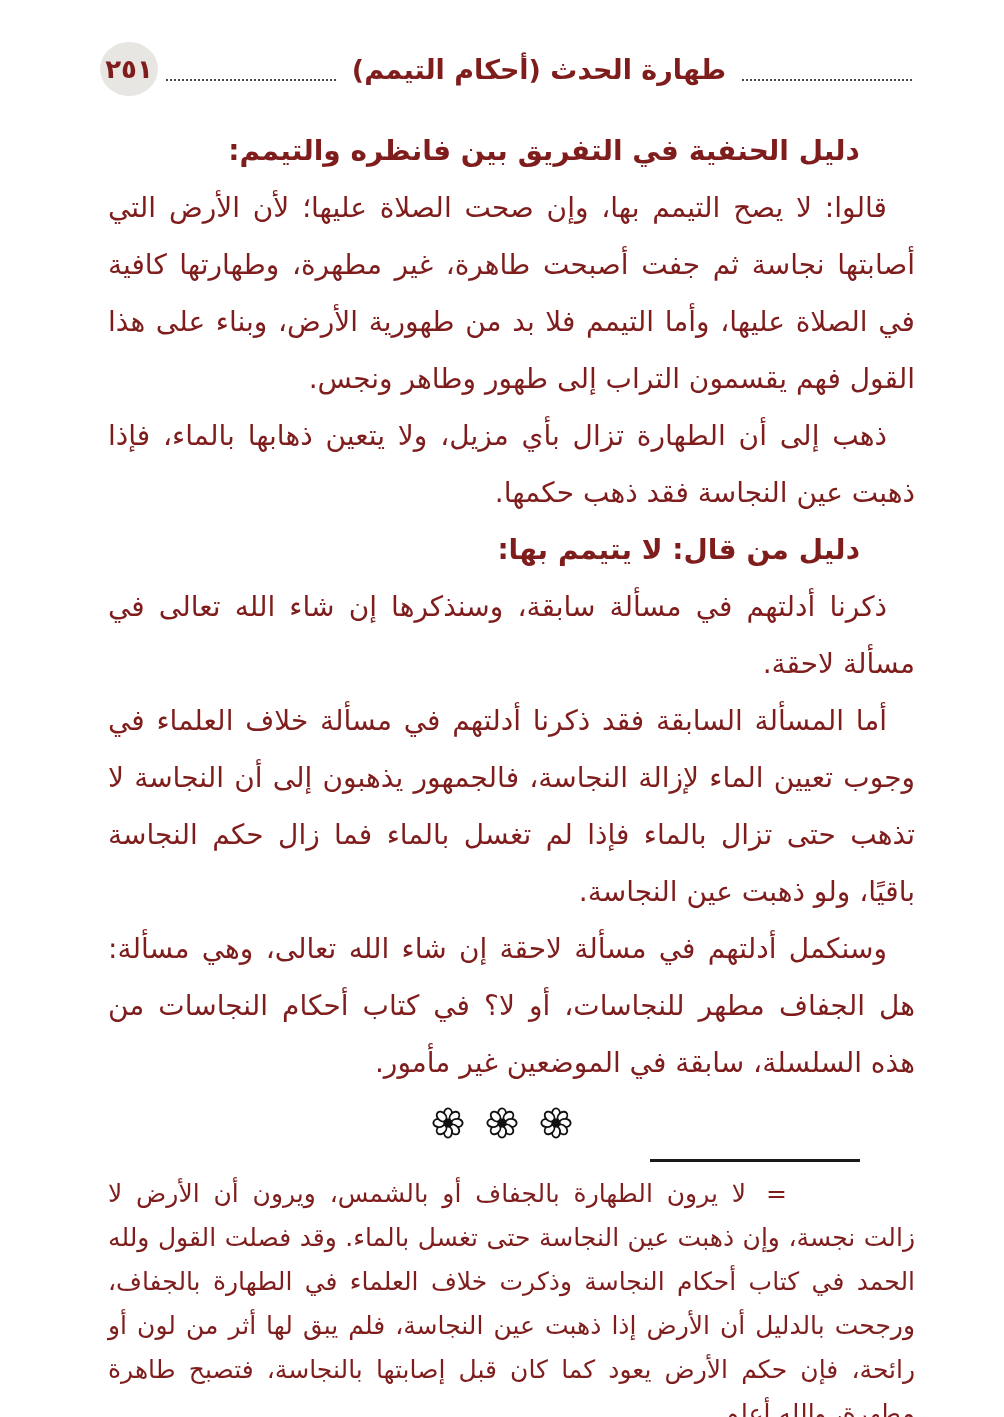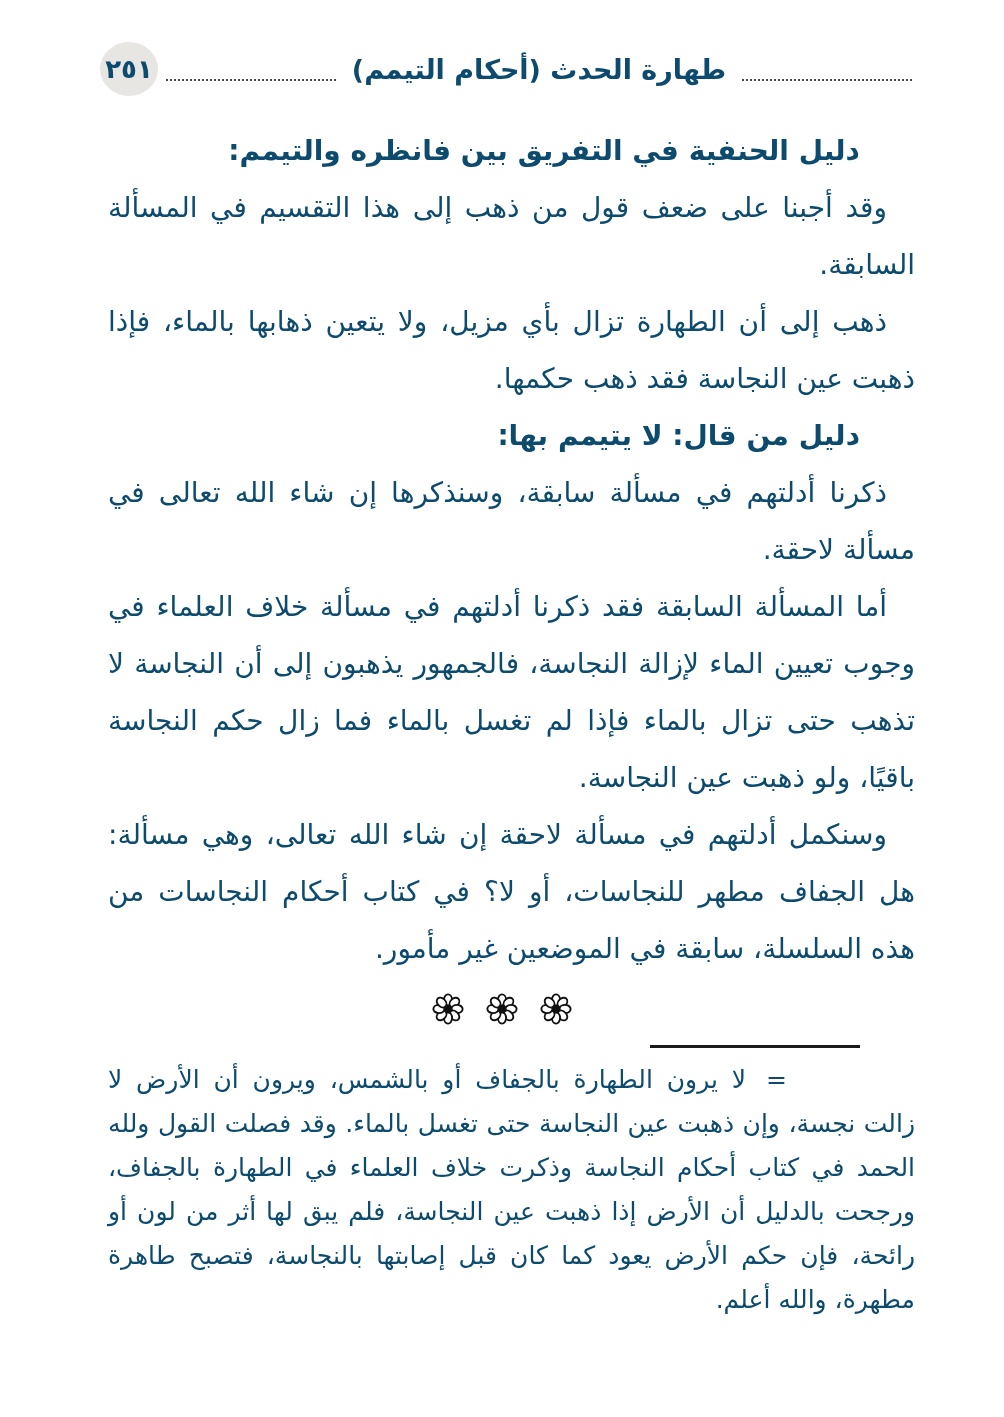--- a/index.html
+++ b/index.html
@@ -1,20 +1,20 @@
 <!DOCTYPE html>
 <html lang="ar"><head>
 <meta charset="utf-8">
 <style>
   html,body { margin:0; padding:0; background:#ffffff; }
   .page {
     position:relative;
     width:1004px; height:1417px;
     background:#ffffff;
-    color:#0c4a6e;
+    color:#7f1d1d;
     font-family:"DejaVu Sans", sans-serif;
     overflow:hidden;
     margin:0 auto;
   }
   
   .header {
     direction:ltr;
     display:flex;
     align-items:center;
     margin:40px 84px 0 100px;
@@ -105,21 +105,21 @@
 
   <div class="header">
     <div class="badge">٢٥١</div>
     <div class="leader"></div>
     <div class="hdr-title">طهارة الحدث (أحكام التيمم)</div>
     <div class="leader"></div>
   </div>
 
   <div class="body-text">
     <h2 class="head">دليل الحنفية في التفريق بين فانظره والتيمم:</h2>
-    <p class="para">وقد أجبنا على ضعف قول من ذهب إلى هذا التقسيم في المسألة السابقة.</p>
+    <p class="para">قالوا: لا يصح التيمم بها، وإن صحت الصلاة عليها؛ لأن الأرض التي أصابتها نجاسة ثم جفت أصبحت طاهرة، غير مطهرة، وطهارتها كافية في الصلاة عليها، وأما التيمم فلا بد من طهورية الأرض، وبناء على هذا القول فهم يقسمون التراب إلى طهور وطاهر ونجس.</p>
     <p class="para">ذهب إلى أن الطهارة تزال بأي مزيل، ولا يتعين ذهابها بالماء، فإذا ذهبت عين النجاسة فقد ذهب حكمها.</p>
     <h2 class="head">دليل من قال: لا يتيمم بها:</h2>
     <p class="para">ذكرنا أدلتهم في مسألة سابقة، وسنذكرها إن شاء الله تعالى في مسألة لاحقة.</p>
     <p class="para">أما المسألة السابقة فقد ذكرنا أدلتهم في مسألة خلاف العلماء في وجوب تعيين الماء لإزالة النجاسة، فالجمهور يذهبون إلى أن النجاسة لا تذهب حتى تزال بالماء فإذا لم تغسل بالماء فما زال حكم النجاسة باقيًا، ولو ذهبت عين النجاسة.</p>
     <p class="para">وسنكمل أدلتهم في مسألة لاحقة إن شاء الله تعالى، وهي مسألة: هل الجفاف مطهر للنجاسات، أو لا؟ في كتاب أحكام النجاسات من هذه السلسلة، سابقة في الموضعين غير مأمور.</p>
   </div>
 
   <div class="ornament">
     <svg class="florette" width="32" height="32" viewBox="0 0 44 44" aria-hidden="true">
       <g stroke="#111" stroke-width="2.6" fill="#fff">

